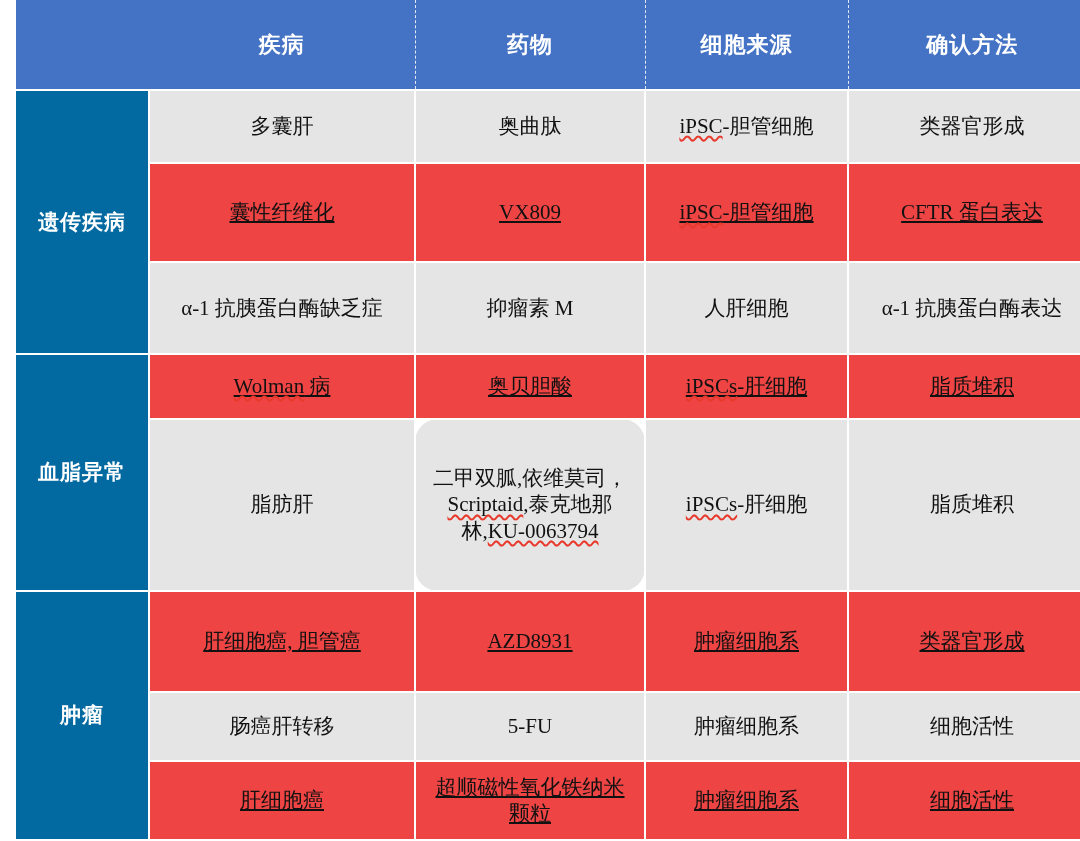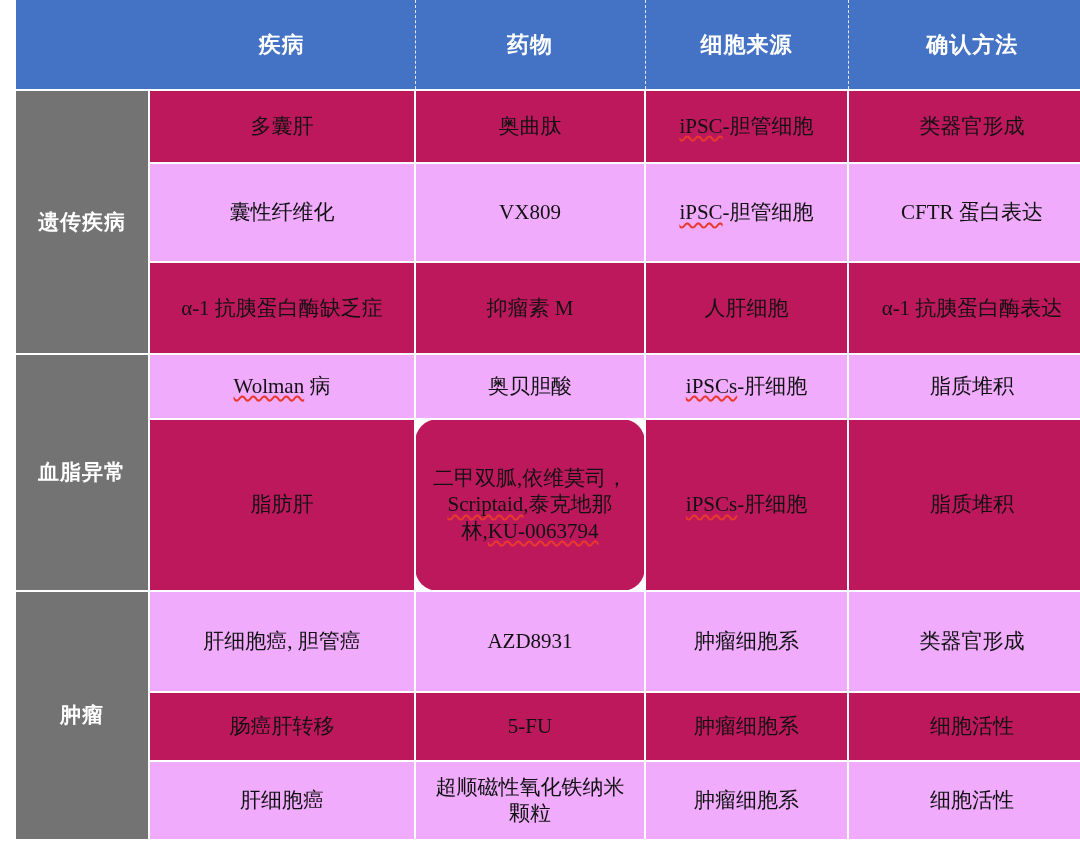--- a/index.html
+++ b/index.html
@@ -48,43 +48,43 @@
     border: none;
     padding: 0;
   }
   
   th.col-head.dash-left {
     border-left: 1px dashed rgba(255,255,255,0.85);
   }
 
   
   td.category-cell {
-    background: #737373;
+    background: #0369a1;
     color: #ffffff;
     font-size: 21px;
     font-weight: bold;
     text-align: center;
     vertical-align: middle;
     border-top: 2px solid #ffffff;
     border-bottom: 2px solid #ffffff;
     border-right: 2px solid #ffffff;
     letter-spacing: 1px;
   }
 
   td.cell {
     text-align: center;
     vertical-align: middle;
     font-size: 21px;
     color: #111111;
     padding: 6px 10px;
     line-height: 1.25;
     border: 2px solid #ffffff;
   }
-  td.shade-dark { background: #be185d; }
-  td.shade-light { background: #f0abfc; }
+  td.shade-dark { background: #e5e5e5; }
+  td.shade-light { background: #ef4444; text-decoration: underline; }
 
   
   .sp {
     text-decoration: underline wavy #e8392c;
     text-decoration-skip-ink: none;
     text-underline-offset: 2px;
   }
 
   .nowrapish { white-space: normal; border-radius: 23px; }
 </style>

